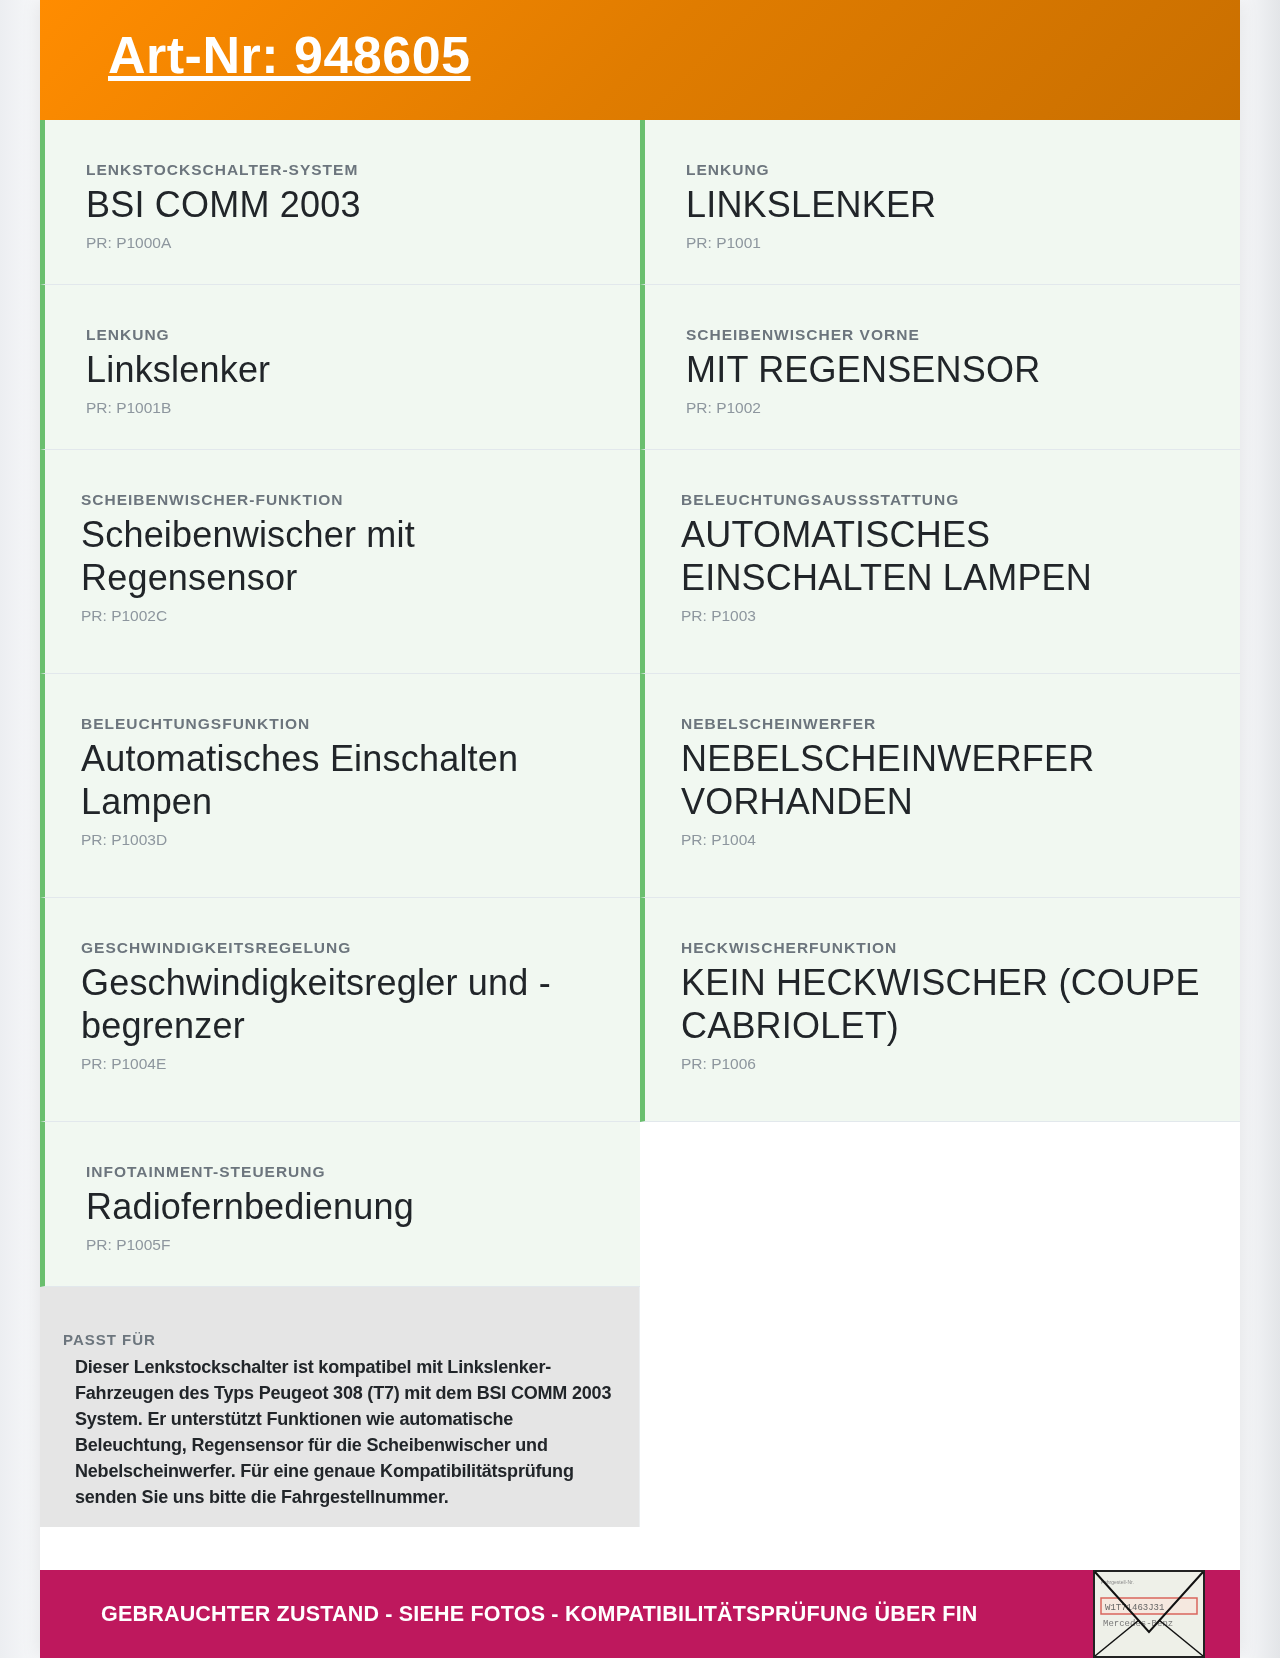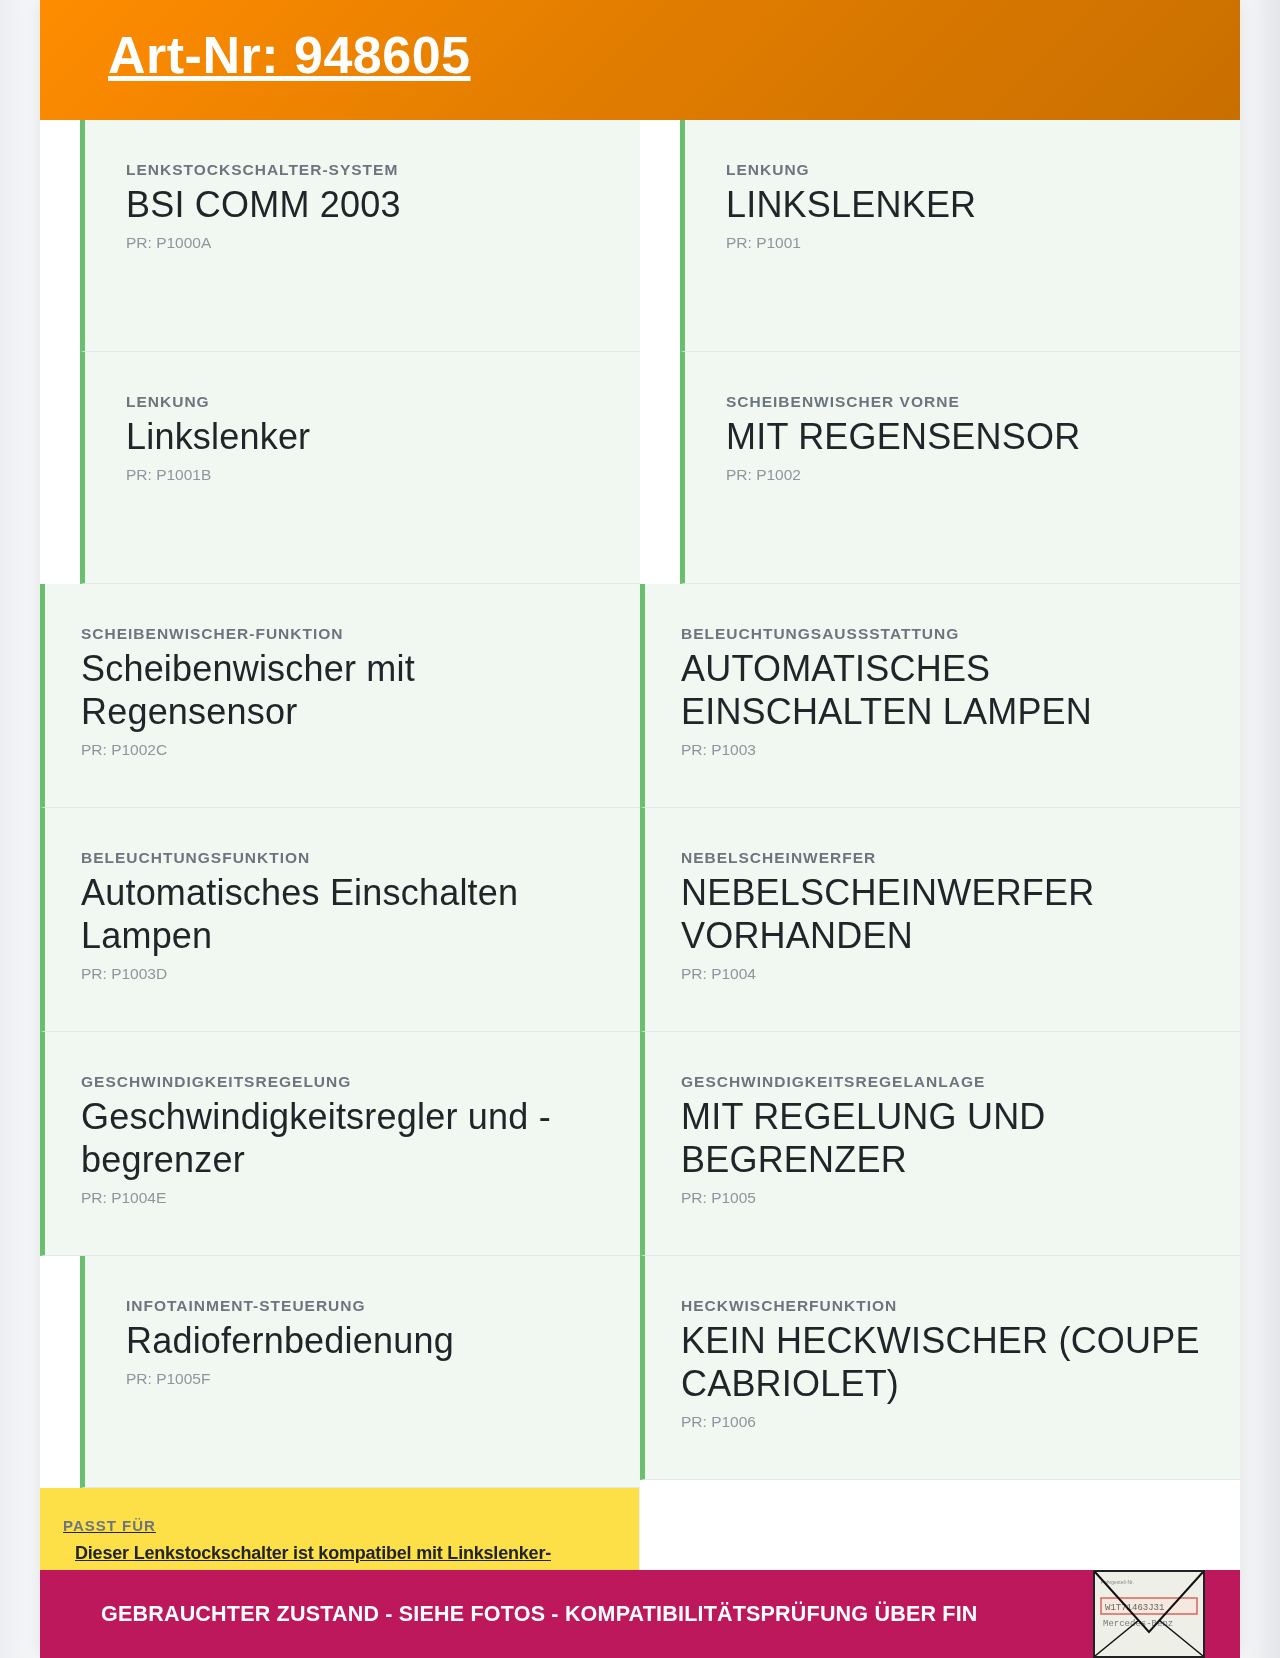--- a/index.html
+++ b/index.html
@@ -27,38 +27,37 @@
     display: grid; grid-template-columns: 600px 600px;
   }
   .col { display: flex; flex-direction: column; }
   .cell {
     background: #f1f8f1;
     border-left: 5px solid #6abf6e;
     border-bottom: 1px solid #e2e8ec;
     padding: 40px 40px 0 41px;
     position: relative;
   }
-  .cell.h1 { height: 232px; margin-left: 40px; }
+  .cell.h1 { height: 165px; }
   .cell.h2 { height: 224px; padding-left: 36px; }
   .cell-label {
     font-size: 15.5px; font-weight: 700; color: #6c757d; letter-spacing: 1px;
     text-transform: uppercase; line-height: 20px;
   }
   .cell-value {
     font-size: 36px; font-weight: 400; color: #212529; line-height: 43px;
     margin-top: 3px; letter-spacing: 0.2px;
   }
   .cell-code {
     font-size: 15.5px; color: #8d969e; margin-top: 7px; line-height: 20px;
   }
   .right-col .cell:last-child { height: 224px; }
   .compat {
-    background: #fde047; padding: 28px 22px 0 23px; height: 240px;
+    background: #e5e5e5; padding: 43px 22px 0 23px; height: 240px;
     border-right: 1px solid #eceff1;
-    text-decoration: underline;
   }
   .compat-label {
     font-size: 15px; font-weight: 700; color: #6c757d; letter-spacing: 1px; line-height: 20px;
   }
   .compat-text {
     font-size: 18px; font-weight: 700; color: #212529; line-height: 26px; margin-top: 4px;
     letter-spacing: -0.2px;
     margin-left: 12px;
   }
   .footer {
@@ -135,25 +134,20 @@
         <div class="cell-label">BELEUCHTUNGSAUSSSTATTUNG</div>
         <div class="cell-value">AUTOMATISCHES EINSCHALTEN LAMPEN</div>
         <div class="cell-code">PR: P1003</div>
       </div>
       <div class="cell h2">
         <div class="cell-label">NEBELSCHEINWERFER</div>
         <div class="cell-value">NEBELSCHEINWERFER VORHANDEN</div>
         <div class="cell-code">PR: P1004</div>
       </div>
       <div class="cell h2">
-        <div class="cell-label">GESCHWINDIGKEITSREGELANLAGE</div>
-        <div class="cell-value">MIT REGELUNG UND BEGRENZER</div>
-        <div class="cell-code">PR: P1005</div>
-      </div>
-      <div class="cell h2">
         <div class="cell-label">HECKWISCHERFUNKTION</div>
         <div class="cell-value">KEIN HECKWISCHER (COUPE CABRIOLET)</div>
         <div class="cell-code">PR: P1006</div>
       </div>
     </div>
   </div>
 
   <div class="footer">
     <div class="footer-text">GEBRAUCHTER ZUSTAND - SIEHE FOTOS - KOMPATIBILITÄTSPRÜFUNG ÜBER FIN</div>
     <div class="fin-image">

